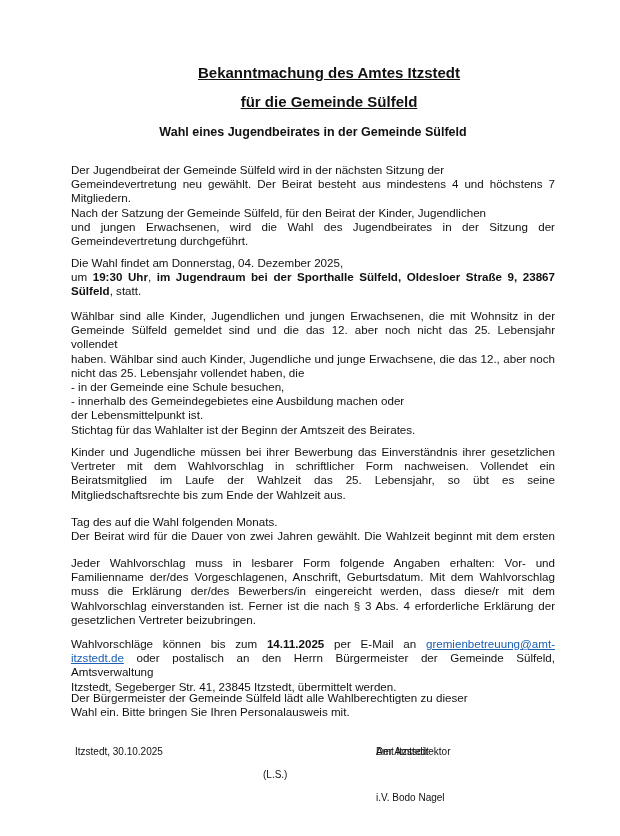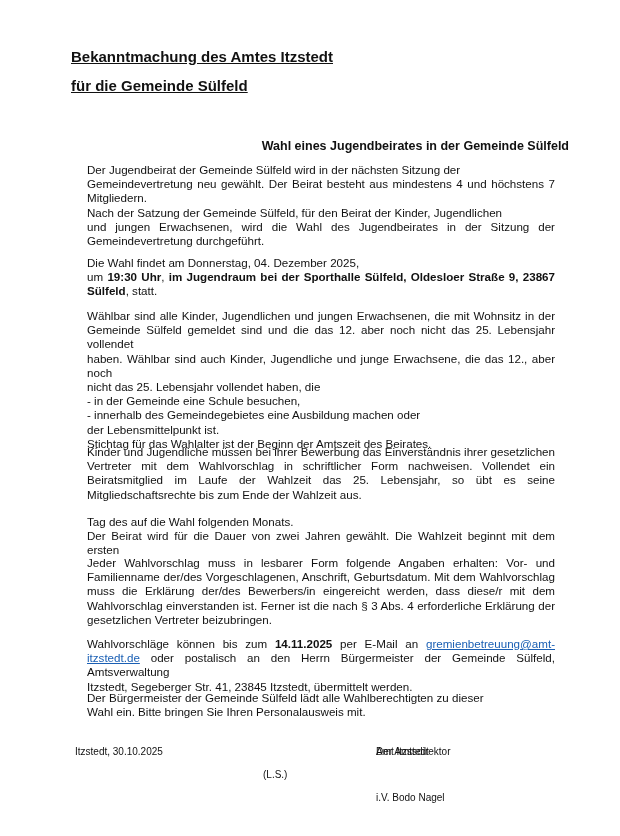--- a/index.html
+++ b/index.html
@@ -4,36 +4,36 @@
   <style>
     html, body { margin: 0; padding: 0; background: #ffffff; }
     body {
       width: 620px; height: 836px; overflow: hidden;
       font-family: "Liberation Sans", sans-serif;
       color: #111111;
       position: relative;
     }
     .page { position: absolute; left: 71px; top: 0; width: 484px; }
     .title {
-      font-weight: bold; font-size: 15px;
-      text-decoration: underline; margin: 0; line-height: 18px;
+      text-align: center; font-weight: bold; font-size: 15px;
+      text-decoration: underline; margin: 16px; line-height: 18px;
       position: absolute; left: 0; width: 484px;
     }
     .t1 { top: 48px; }
     .t2 { top: 77px; }
     .subtitle {
       position: absolute; left: 0; width: 484px; top: 124px;
-      text-align: right; font-weight: bold; font-size: 12.5px; line-height: 16px; margin: 14px;
+      text-align: center; font-weight: bold; font-size: 12.5px; line-height: 16px; margin: 0;
     }
     .para {
       position: absolute; left: 0; width: 484px;
       font-size: 11.6px; line-height: 14.2px; margin: 0;
       text-align: justify;
     }
-    .para .ln { display: block; margin-left: 16px; }
+    .para .ln { display: block; }
     .ln.just { text-align: justify; text-align-last: justify; }
     .ln.left { text-align: left; text-align-last: left; }
     b { font-weight: bold; }
     a.link { color: #1a5fb4; text-decoration: underline; }
     .sig { position: absolute; font-size: 10px; line-height: 14px; margin: 4px; }
   </style>
 </head>
 <body>
 
 <div class="page">

